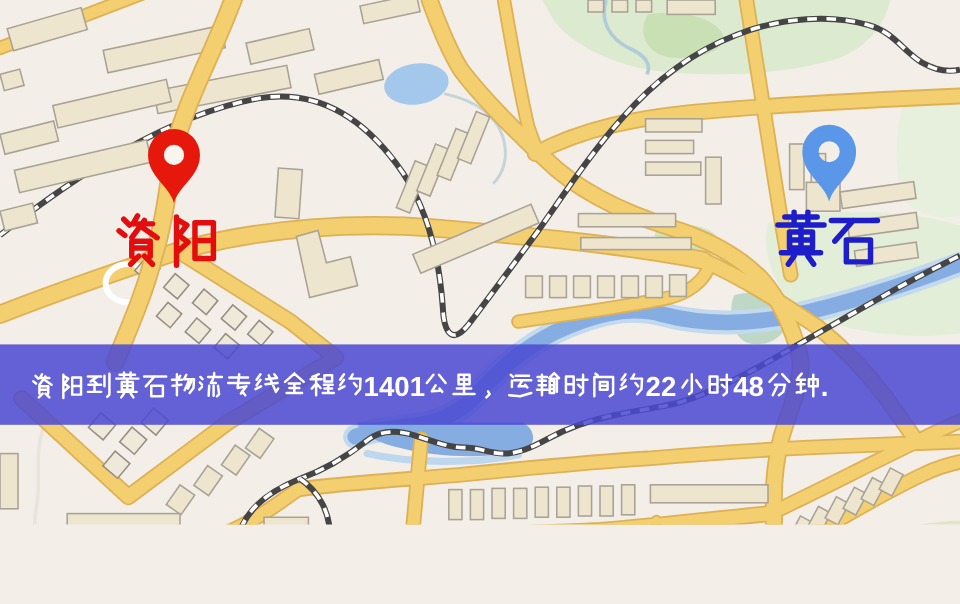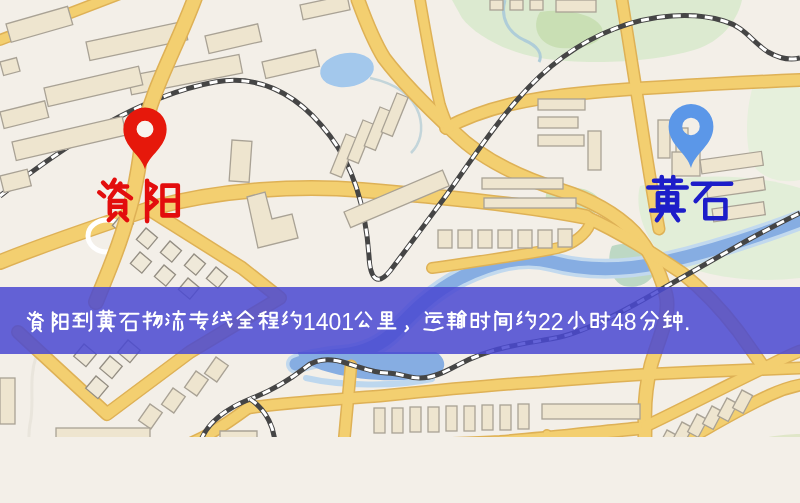--- a/index.html
+++ b/index.html
@@ -1,16 +1,16 @@
 <!DOCTYPE html>
 <html><head>
 <meta charset="utf-8">
 <style>
 html,body{margin:0;padding:0;background:#f3efe8;}
-#map{position:relative;width:800px;height:437px;overflow:hidden;font-family:"Liberation Sans",sans-serif;}
+#map{position:relative;width:800px;height:437px;overflow:hidden;font-family:"Liberation Sans",sans-serif;font-weight:bold;}
 </style>
 </head>
 <body>
 
 <div id="map">
 <svg width="800" height="503" viewBox="0 0 800 503">
 <defs>
 <path id="pin" fill-rule="evenodd" d="M0,60 C-3.5,46 -21,38.5 -21,21 A21,21 0 1 1 21,21 C21,38.5 3.5,46 0,60 Z M8.2,21 A8.2,8.2 0 1 1 -8.2,21 A8.2,8.2 0 1 1 8.2,21 Z"></path>
 <path id="gzi" d="M20,14 L30,24 M12,34 L22,42 M44,8 L36,22 M36,22 L70,22 M56,16 L34,46 M52,28 L78,46 M34,52 L66,52 M34,52 L34,78 M66,52 L66,78 M36,64 L64,64 M46,78 L32,92 M56,78 L70,92"></path>
 <path id="gyang" d="M20,10 L20,94 M20,14 L38,24 L24,42 M24,42 L40,54 L22,70 M52,20 L84,20 M52,20 L52,82 M84,20 L84,82 M52,51 L84,51 M52,82 L84,82"></path>

